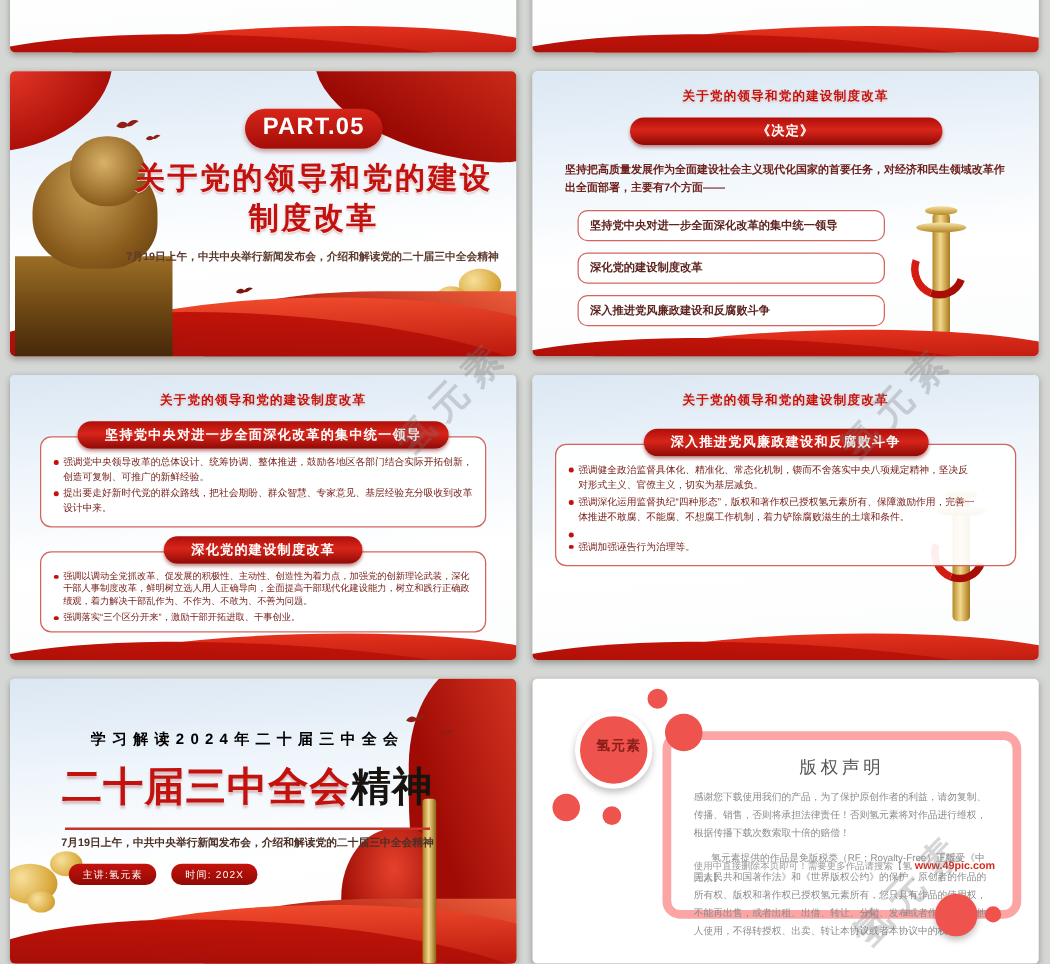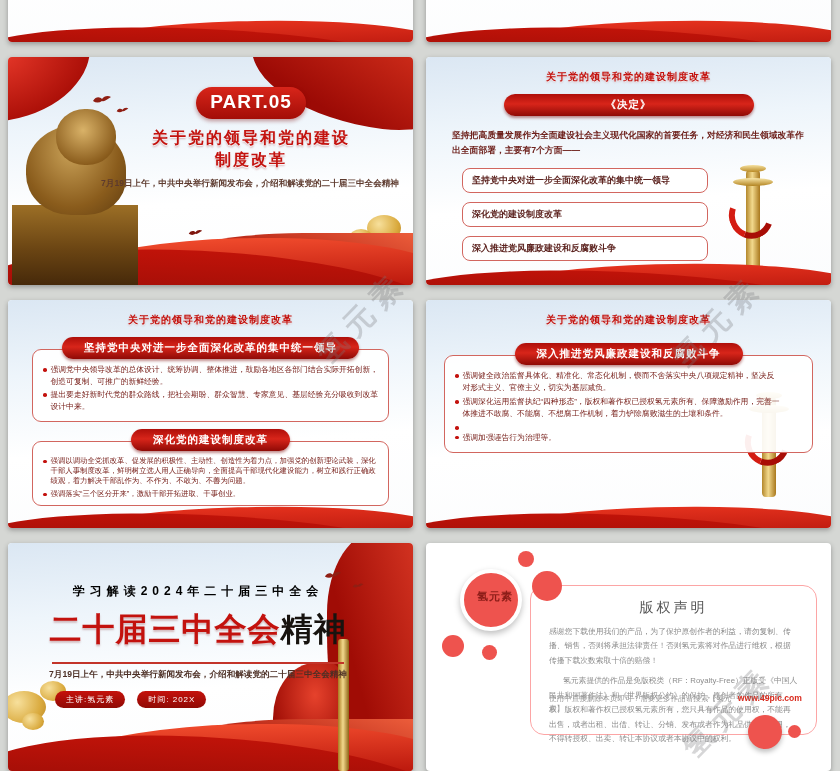--- a/index.html
+++ b/index.html
@@ -64,21 +64,21 @@
   .p-ribbon { position:absolute; left:-4px; top:28px; width:44px; height:46px; border-radius:50%;
               border:6px solid transparent; border-left-color:#d41c12; border-bottom-color:#a80d06;
               transform:rotate(-24deg); }
 
   
   .p5-badge { position:relative; z-index:4; margin:30px 0 0 188px; width:110px; text-align:center;
               background:linear-gradient(180deg,#d8251a,#a30d07); color:#fff; font-weight:bold;
               font-size:19px; padding:4px 0 6px; border-radius:20px;
               box-shadow:0 2px 4px rgba(120,0,0,.4); letter-spacing:1px; }
   .p5-title { position:relative; z-index:4; width:330px; margin:8px 0 0 78px; text-align:center;
-              color:#c3120e; font-weight:bold; font-size:16px; line-height:1.35; letter-spacing:2px;
+              color:#c3120e; font-weight:bold; font-size:24px; line-height:1.35; letter-spacing:2px;
               text-shadow:0 1px 0 rgba(255,255,255,.7),0 2px 2px rgba(140,0,0,.3); }
   .p5-sub { position:relative; z-index:4; width:340px; margin:8px 0 0 72px; text-align:center;
             color:#5d3a2e; font-size:8.6px; font-weight:bold; }
   .lion { position:absolute; left:4px; top:52px; width:126px; height:176px; z-index:3; }
   .lion .head { position:absolute; left:44px; top:0; width:60px; height:56px; border-radius:48%;
                 background:radial-gradient(circle at 45% 38%,#d9b268,#8a5c1c 72%,#6a4412); }
   .lion .bodyb { position:absolute; left:14px; top:16px; width:100px; height:90px;
                  border-radius:50% 50% 40% 45%;
                  background:radial-gradient(ellipse at 45% 28%,#caa258,#8a5c1c 62%,#5f3c10); }
   .lion .baseb { position:absolute; left:0; top:96px; width:126px; height:80px;
@@ -112,21 +112,21 @@
             background:linear-gradient(255deg,#e6422c,#a00c05 68%); }
   .pole { position:absolute; right:64px; top:96px; width:11px; height:132px; z-index:3; border-radius:3px;
           background:linear-gradient(90deg,#a9781d,#f2d98d 45%,#8d6214); }
   .flagblob { position:absolute; right:70px; top:120px; width:70px; height:92px; z-index:2;
               border-radius:60% 20% 50% 30%;
               background:radial-gradient(ellipse at 60% 35%,#e6422c,#9c0b04 78%); }
 
   
   .cp { background:#fff; }
   .cp-card { position:absolute; left:104px; top:42px; right:14px; bottom:36px;
-             border:1px solid #fca5a5; border-radius:14px; background:#fff; z-index:2; }
+             border:7px solid #fca5a5; border-radius:14px; background:#fff; z-index:2; }
   .cp-title { text-align:center; margin-top:13px; color:#555; font-size:14px; letter-spacing:3px; }
   .cp-p { margin:8px 18px 0; color:#8c8c8c; font-size:7.8px; line-height:1.85; }
   .cp-p.ind { text-indent:14px; margin-top:6px; }
   .cp-foot { position:absolute; left:18px; right:14px; bottom:20px; display:flex;
              justify-content:space-between; align-items:baseline; }
   .cp-note { color:#9a9a9a; font-size:7.6px; }
   .cp-url { color:#d92a1d; font-size:8.6px; font-weight:bold; }
   .cc { position:absolute; border-radius:50%; background:#ee534e; z-index:5; }
   .cc.ring { border:4px solid #fff; box-shadow:0 3px 6px rgba(0,0,0,.25); }
   .cp-logo-text { position:absolute; left:40px; top:46px; width:58px; text-align:center; z-index:6;

